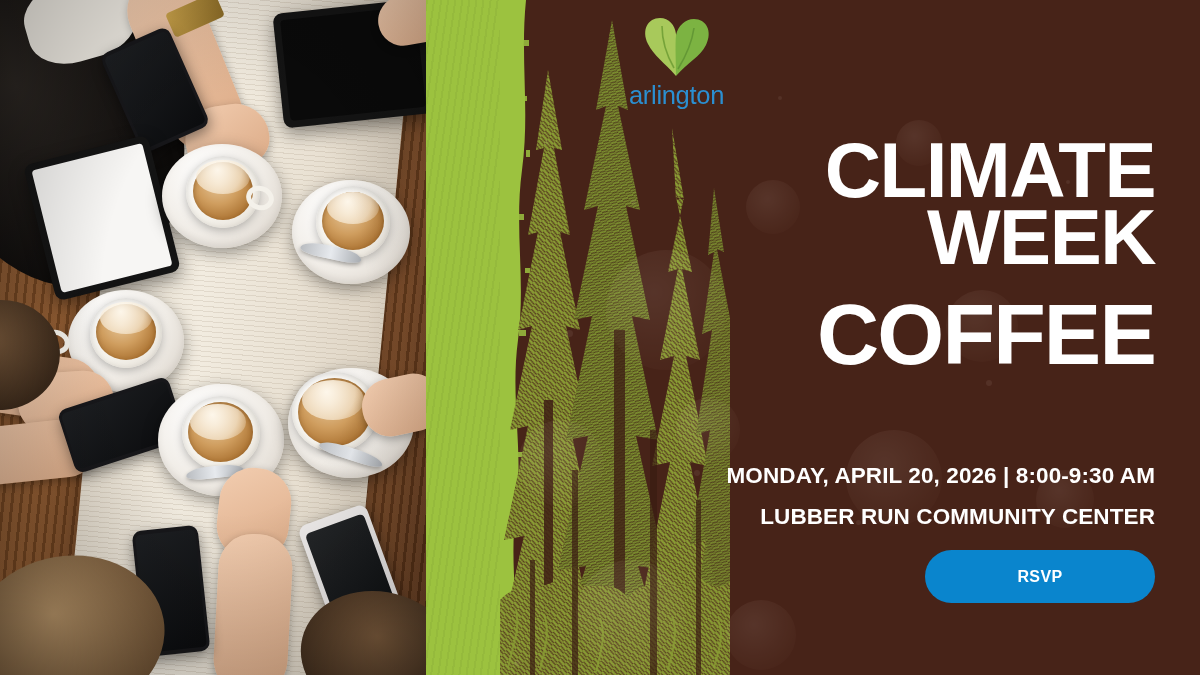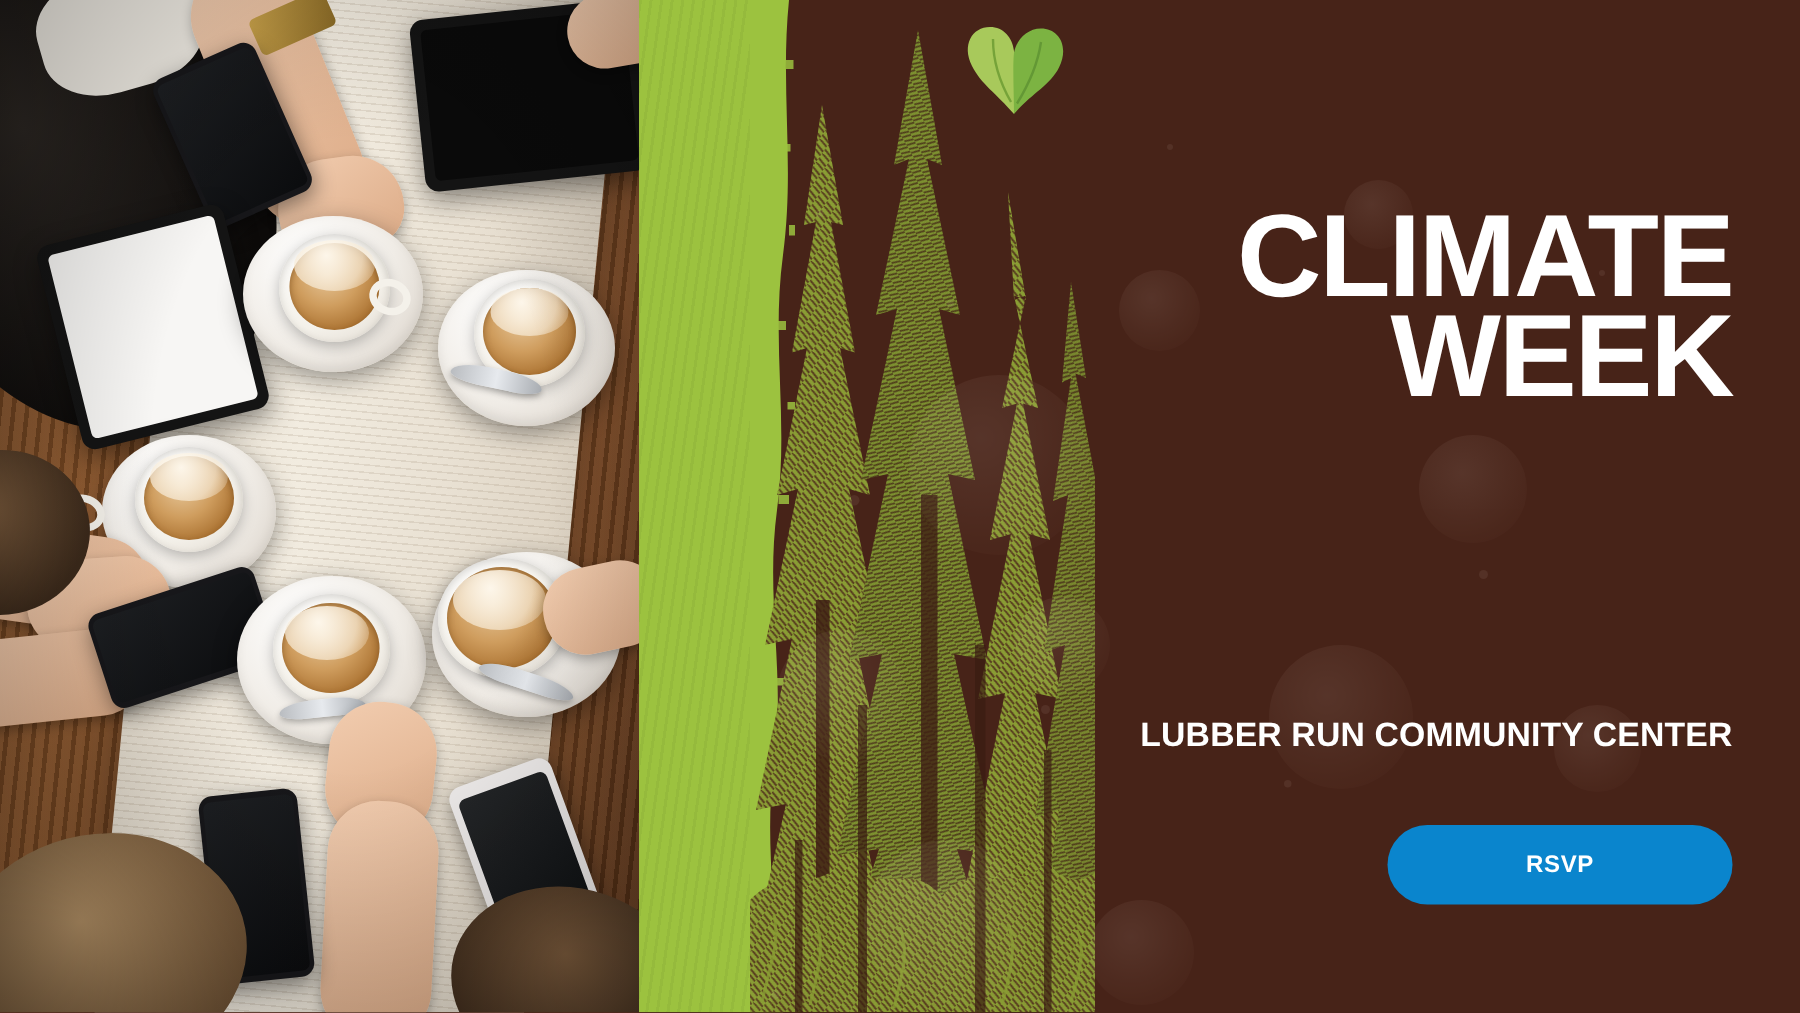--- a/index.html
+++ b/index.html
@@ -330,33 +330,36 @@
     <div class="speck" style="left:88px;top:660px;width:6px;height:6px;"></div>
   </div>
 
   <div class="logo">
     <svg class="logo-mark" viewBox="0 0 86 62" xmlns="http://www.w3.org/2000/svg">
       <path d="M42,60 C30,46 20,40 14,28 C7,14 14,2 26,2 C35,2 41,9 42,18 C42,28 42,46 42,60 Z" fill="#a8c95b"></path>
       <path d="M42,60 C54,46 66,41 72,29 C79,15 72,3 60,3 C51,3 44,10 42,19 C41,29 42,46 42,60 Z" fill="#7cb342"></path>
       <path d="M28,10 C28,24 32,38 40,52" stroke="#6d9c34" stroke-width="1.6" fill="none" opacity=".85"></path>
       <path d="M60,12 C58,26 52,40 44,53" stroke="#5f9333" stroke-width="1.6" fill="none" opacity=".85"></path>
     </svg>
+    <span class="logo-arlington">arlington</span>
   </div>
 
   <div class="content">
 
     <div class="headline1">
       <span class="ln">CLIMATE</span>
       <span class="ln">WEEK</span>
     </div>
 
     <div class="headline2">
+      <span class="ln">COFFEE</span>
     </div>
 
     <div class="meta">
+      <div class="meta-line">MONDAY, APRIL 20, 2026 | 8:00-9:30 AM</div>
       <div class="meta-venue">
         <span class="vl">LUBBER RUN COMMUNITY CENTER</span>
       </div>
     </div>
 
     <button class="rsvp">RSVP</button>
 
   </div>
 
 </div>

